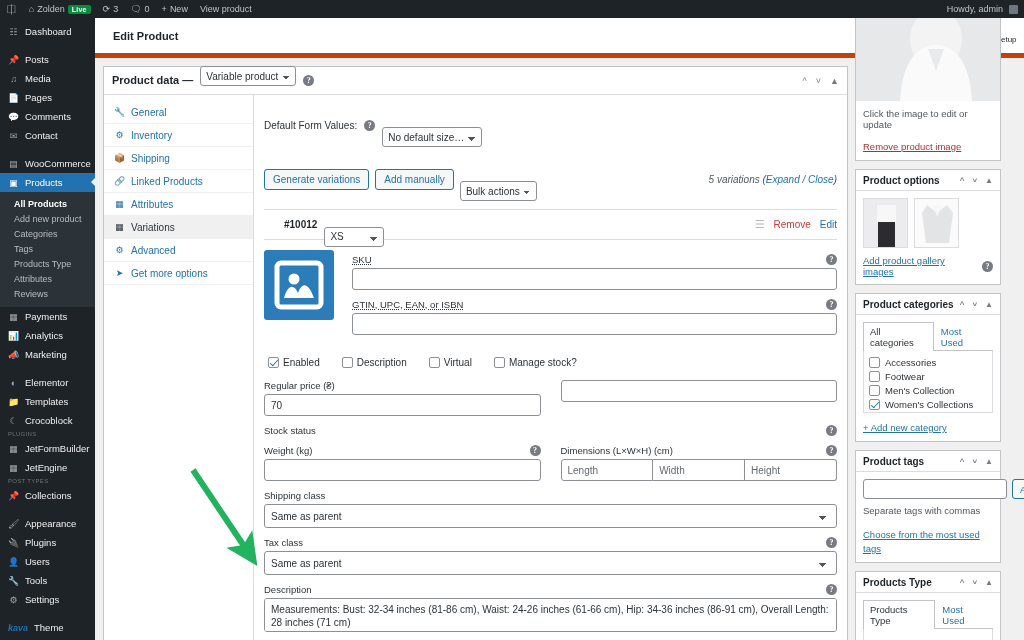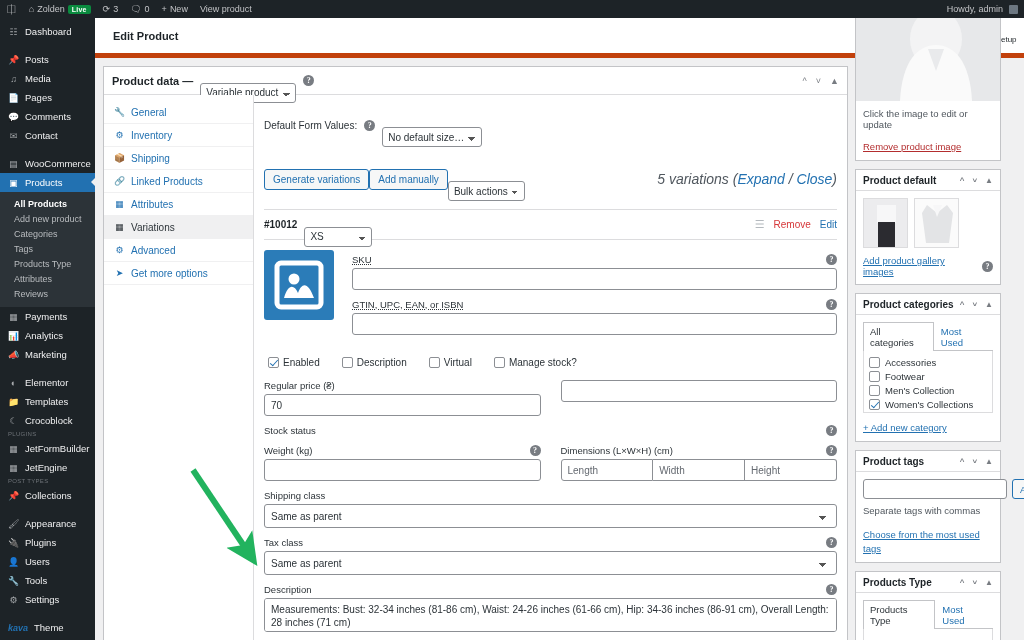--- a/index.html
+++ b/index.html
@@ -71,21 +71,21 @@
   .hdr-act .hdr-ico { display: block; font-size: 12px; line-height: 15px; color: #3c434a; }
   
   #content { position: absolute; top: 58px; left: 95px; width: 929px; height: 582px; }
   
   #productdata {
     position: absolute; left: 8px; top: 8px; width: 745px; height: 600px;
     background: #fff; border: 1px solid #c3c4c7;
   }
   .panel-head {
     height: 28px; border-bottom: 1px solid #dcdcde;
-    display: flex; align-items: center; padding: 8px 8px; gap: 7px;
+    display: flex; align-items: flex-end; padding: 8px 8px; gap: 7px;
   }
   .panel-head .ptitle { font-weight: bold; font-size: 11px; color: #1d2327; }
   .panel-toggles { margin-left: auto; display: flex; gap: 9px; color: #787c82; font-size: 9px; }
   select.wc {
     font-family: "Liberation Sans", sans-serif;
     font-size: 10px; border: 1px solid #8c8f94; border-radius: 3px;
     background: #fff; color: #2c3338; padding: 2px 16px 2px 5px;
     height: 20px; appearance: none;
     background-image: linear-gradient(45deg,transparent 50%,#555 50%),linear-gradient(135deg,#555 50%,transparent 50%);
     background-position: calc(100% - 9px) 9px, calc(100% - 5.5px) 9px;
@@ -103,33 +103,33 @@
     display: flex; align-items: center; gap: 6px; height: 23px;
     padding-left: 10px; color: #2271b1; font-size: 10px;
     border-bottom: 1px solid #f0f0f1;
   }
   .pd-tab.active { background: #f0f0f1; color: #2c3338; }
   .pd-tab .t-ico { font-size: 9px; width: 11px; text-align: center; color: #2271b1; }
   
   #pd-main { flex: 1; padding: 8px 10px 0 10px; position: relative; }
   .dfv { display: flex; align-items: center; gap: 7px; margin-bottom: 10px; }
   .dfv-label { font-size: 10px; color: #2c3338; }
-  .toolbar { display: flex; align-items: center; padding-bottom: 8px; border-bottom: 1px solid #dcdcde;}
+  .toolbar { display: flex; align-items: center; gap: 6px; padding-bottom: 8px; border-bottom: 1px solid #dcdcde;}
   .btn {
     font-family: "Liberation Sans", sans-serif; font-size: 10px;
     background: #f6f7f7; border: 1px solid #2271b1; color: #2271b1;
     border-radius: 3px; padding: 3px 8px; height: 21px; line-height: 13px;
   }
-  .varcount { margin-left: auto; font-size: 14px; color: #50575e; font-style: italic; }
+  .varcount { margin-left: auto; font-size: 10px; color: #50575e; font-style: italic; }
   .varcount a { color: #2271b1; }
   .var-row {
     display: flex; align-items: center; gap: 7px; height: 30px;
     border-bottom: 1px solid #dcdcde;
   }
-  .var-id { font-weight: bold; font-size: 10px; color: #1d2327; }
+  .var-id { font-weight: bold; font-size: 10px; color: #1d2327; margin-left: 20px; }
   .var-actions { margin-left: auto; display: flex; align-items: center; gap: 9px; font-size: 10px; }
   .var-actions .drag { color: #b4b9be; font-size: 11px; }
   .lnk-remove { color: #d63638; }
   .lnk-edit { color: #2271b1; }
   
   .vdetail { padding-top: 10px; }
   .vd-top { display: flex; gap: 18px; }
   .vimg {
     width: 70px; height: 70px; border-radius: 3px;
     display:flex; align-items:center; justify-content:center;
@@ -444,21 +444,21 @@
           <span class="varcount">
             <span>5 variations</span>
             (<a>Expand</a>
             <span>/</span>
             <a>Close</a>)
           </span>
         </div>
 
         <div class="var-row">
           <span class="var-id">#10012</span>
-          <select class="wc" style="width:68px">
+          <select class="wc" style="width:60px">
             <option>XS</option>
           </select>
           <span class="var-actions">
             <span class="drag">☰</span>
             <a class="lnk-remove">Remove</a>
             <a class="lnk-edit">Edit</a>
           </span>
         </div>
 
         <div class="vdetail">
@@ -599,21 +599,21 @@
         </svg>
       </div>
       <div class="rbox-body">
         <div class="muted" style="margin-bottom:9px">Click the image to edit or update</div>
         <a class="link red">Remove product image</a>
       </div>
     </div>
 
     <div class="rbox">
       <div class="rbox-head">
-        <span>Product default</span>
+        <span>Product options</span>
         <span class="toggles">
           <span>^</span>
           <span>˅</span>
           <span>▲</span>
         </span>
       </div>
       <div class="rbox-body">
         <div class="gallery">
           <div class="gthumb">
             <svg width="45" height="50" viewBox="0 0 45 50" aria-hidden="true">

